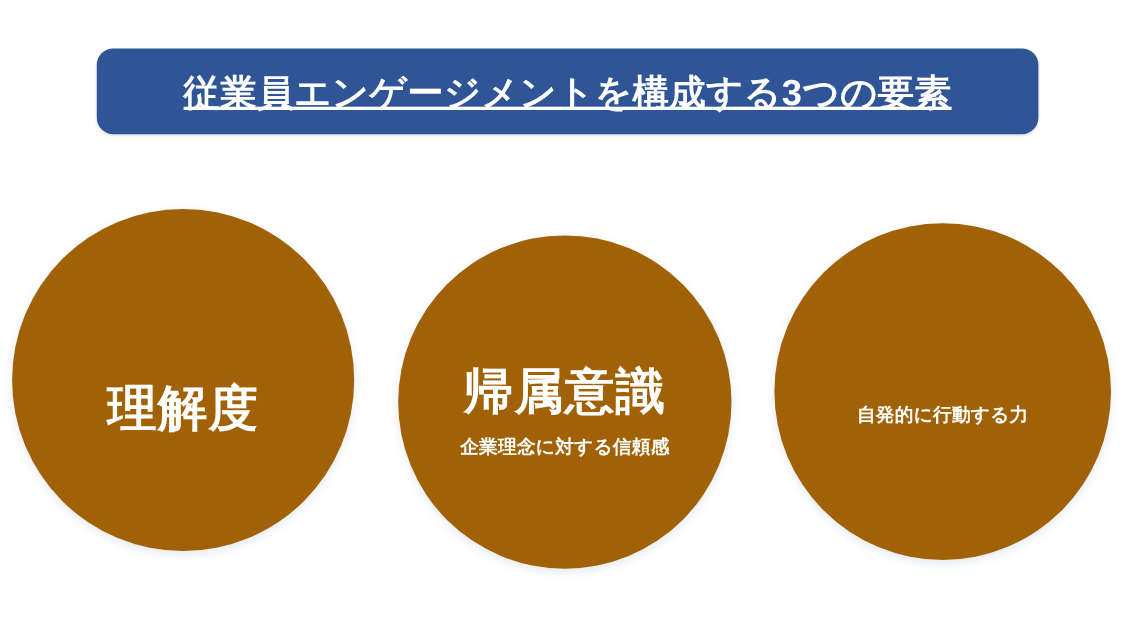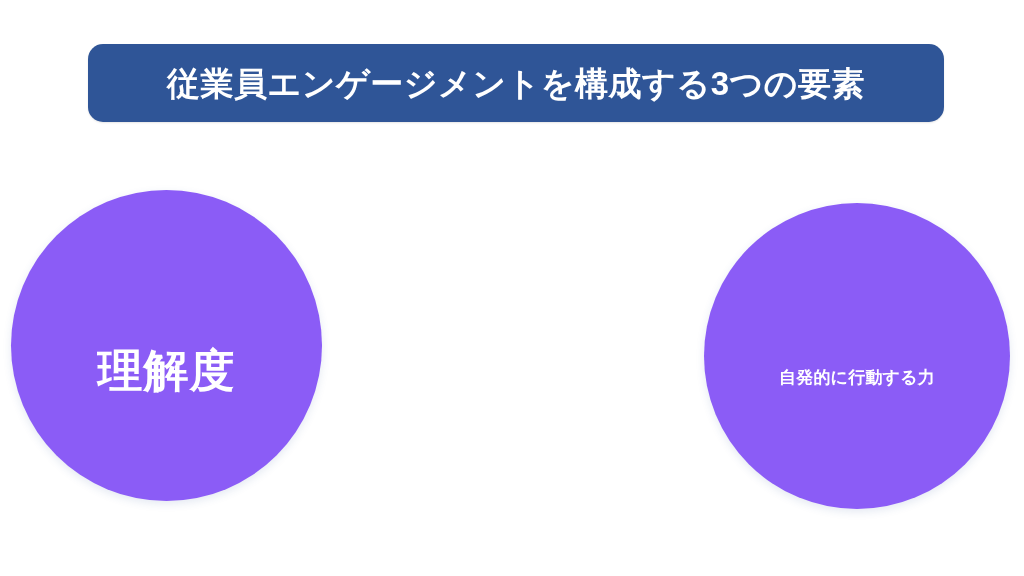--- a/index.html
+++ b/index.html
@@ -38,27 +38,28 @@
     box-shadow: 0 1px 2px rgba(0,0,0,0.10);
   }
   .title-text {
     color: #ffffff;
     font-size: 33px;
     font-weight: bold;
     letter-spacing: 0.5px;
     line-height: 1;
     white-space: nowrap;
     text-align: center;
+    text-decoration: underline;
   }
 
   
   .circle {
     position: absolute;
     border-radius: 50%;
-    background: #8b5cf6;
+    background: #a16207;
     display: flex;
     flex-direction: column;
     align-items: center;
     justify-content: center;
     box-sizing: border-box;
     box-shadow: 0 3px 9px rgba(47, 85, 151, 0.13);
   }
   .circle-inner {
     display: flex;
     flex-direction: column;
@@ -118,20 +119,26 @@
   <div class="title-banner">
     <div class="title-text">従業員エンゲージメントを構成する3つの要素</div>
   </div>
 
   <div class="circle" id="circle-1">
     <div class="circle-inner">
       <div class="circle-heading">理解度</div>
     </div>
   </div>
 
+  <div class="circle" id="circle-2">
+    <div class="circle-inner">
+      <div class="circle-heading">帰属意識</div>
+      <div class="circle-sub">企業理念に対する信頼感</div>
+    </div>
+  </div>
 
   <div class="circle" id="circle-3">
     <div class="circle-inner">
       <div class="circle-sub">自発的に行動する力</div>
     </div>
   </div>
 
 </div>
 
 </body></html>

